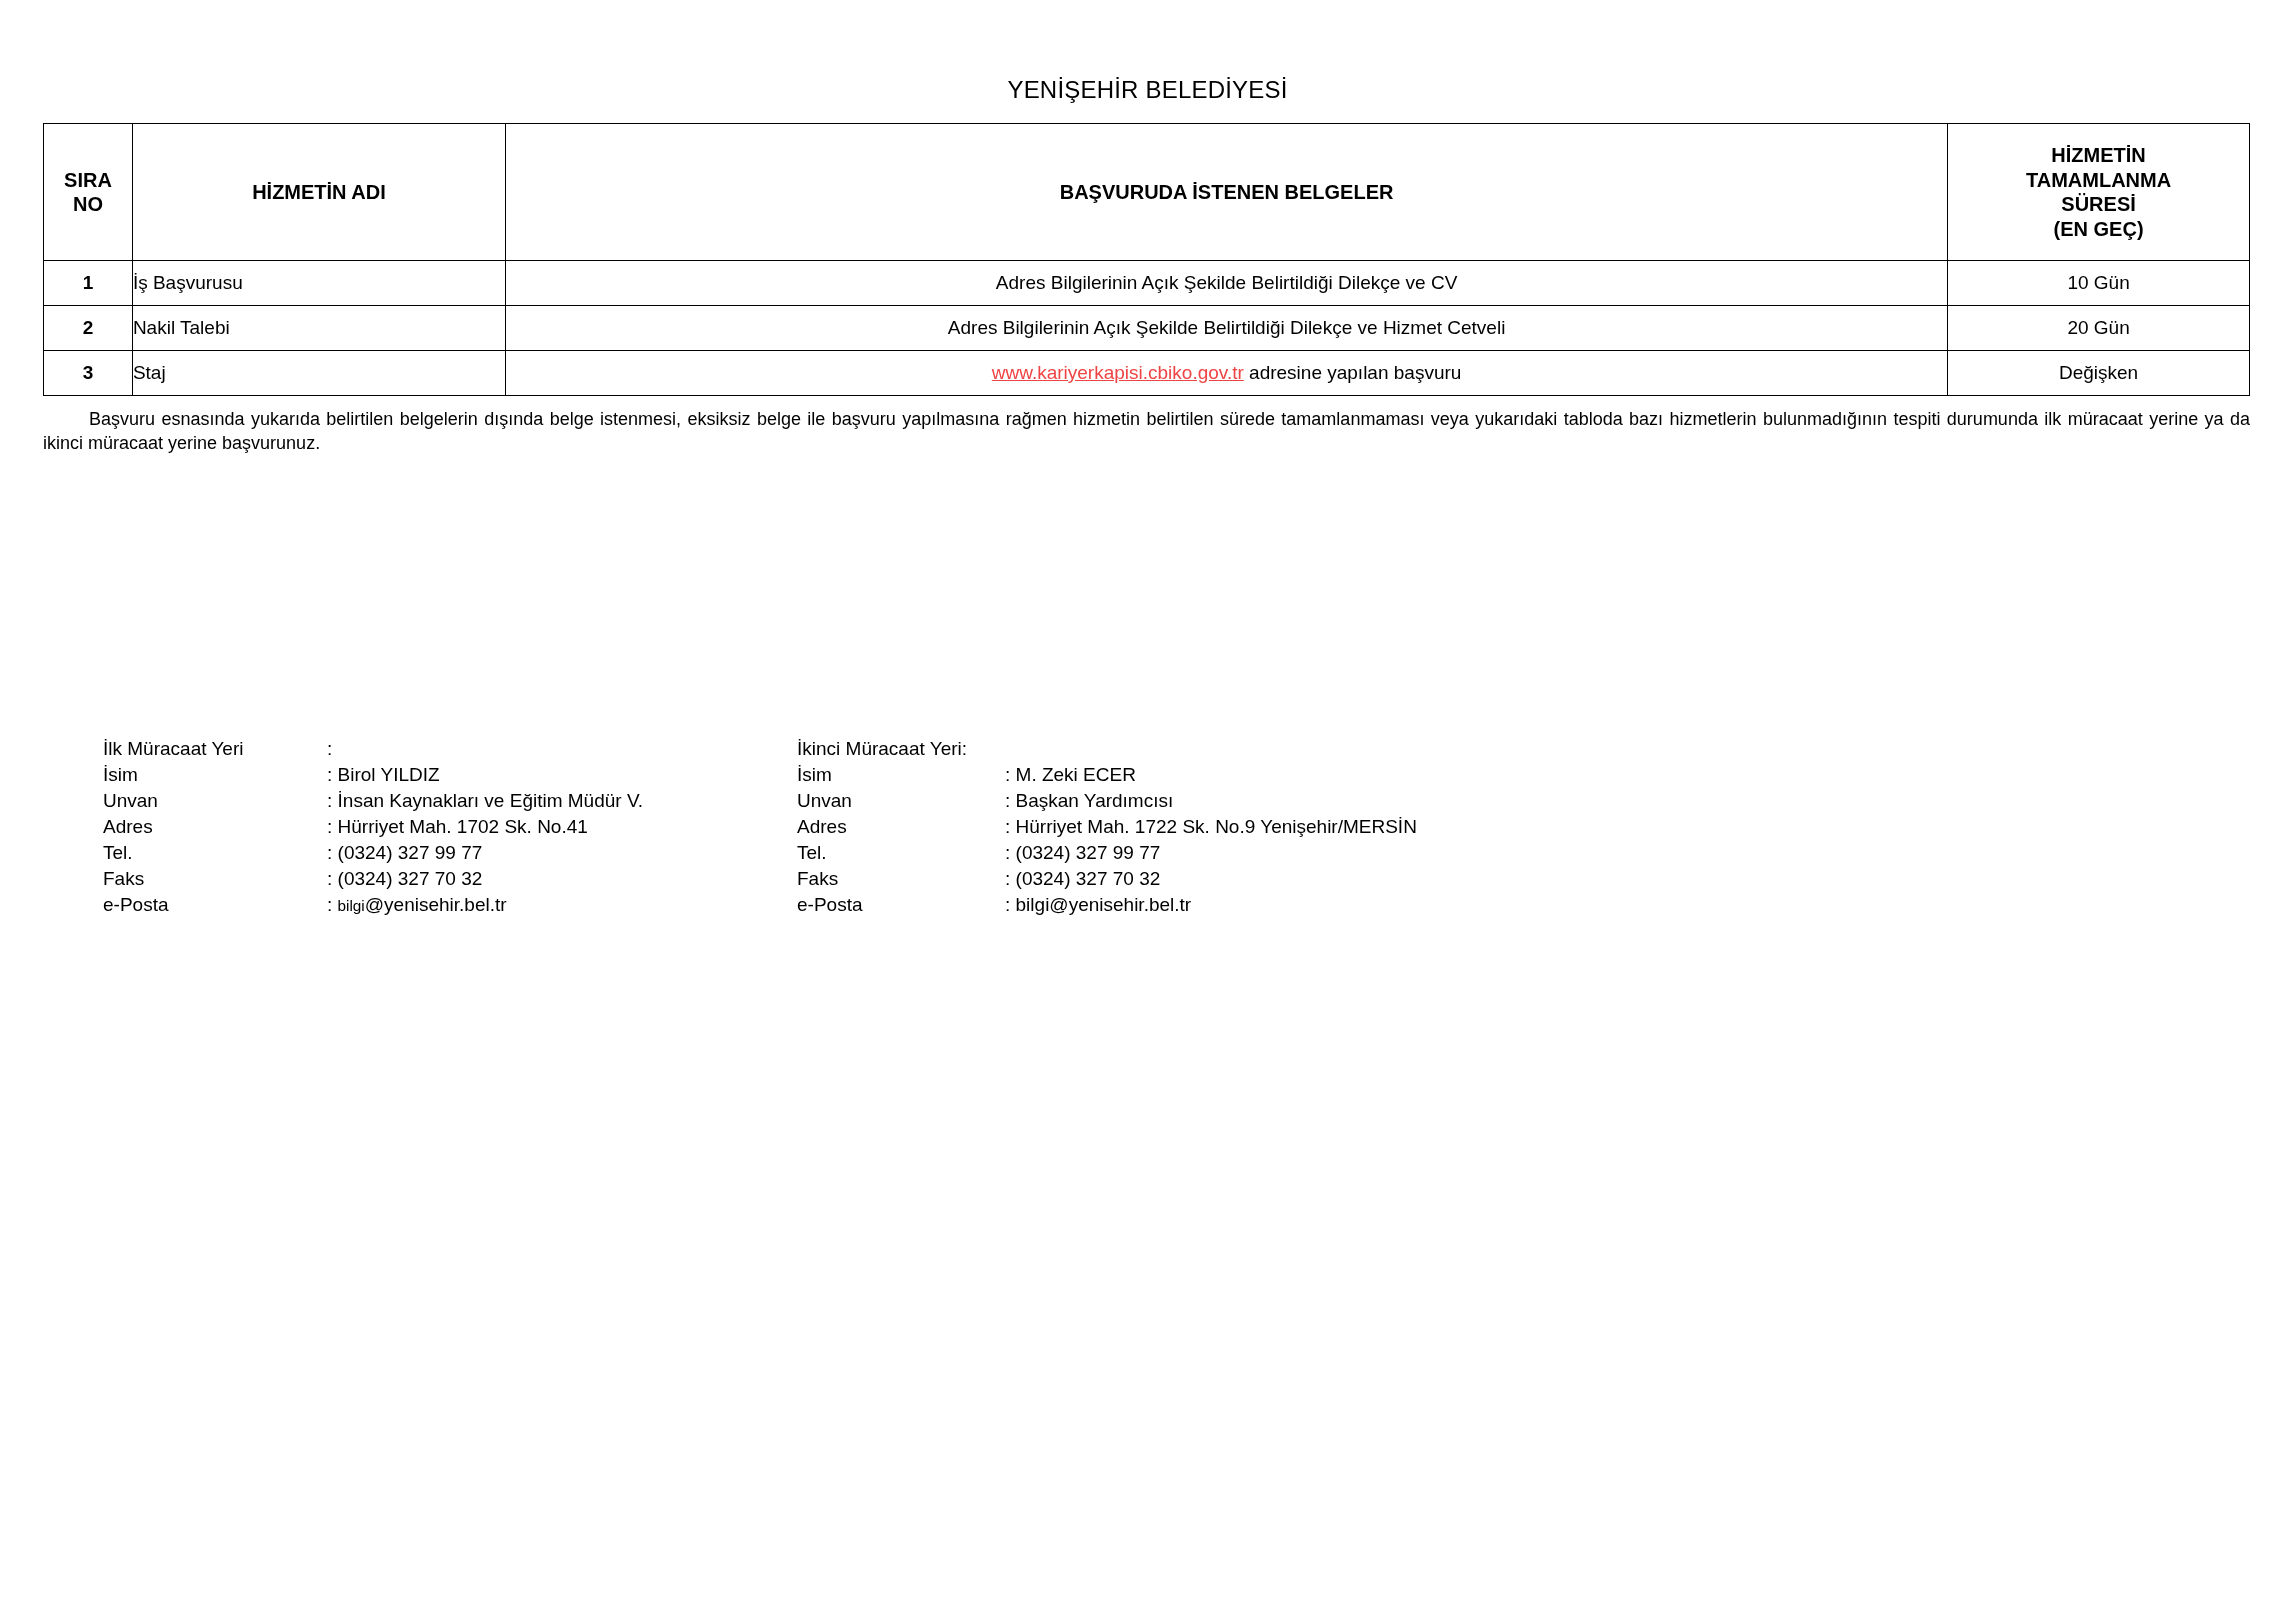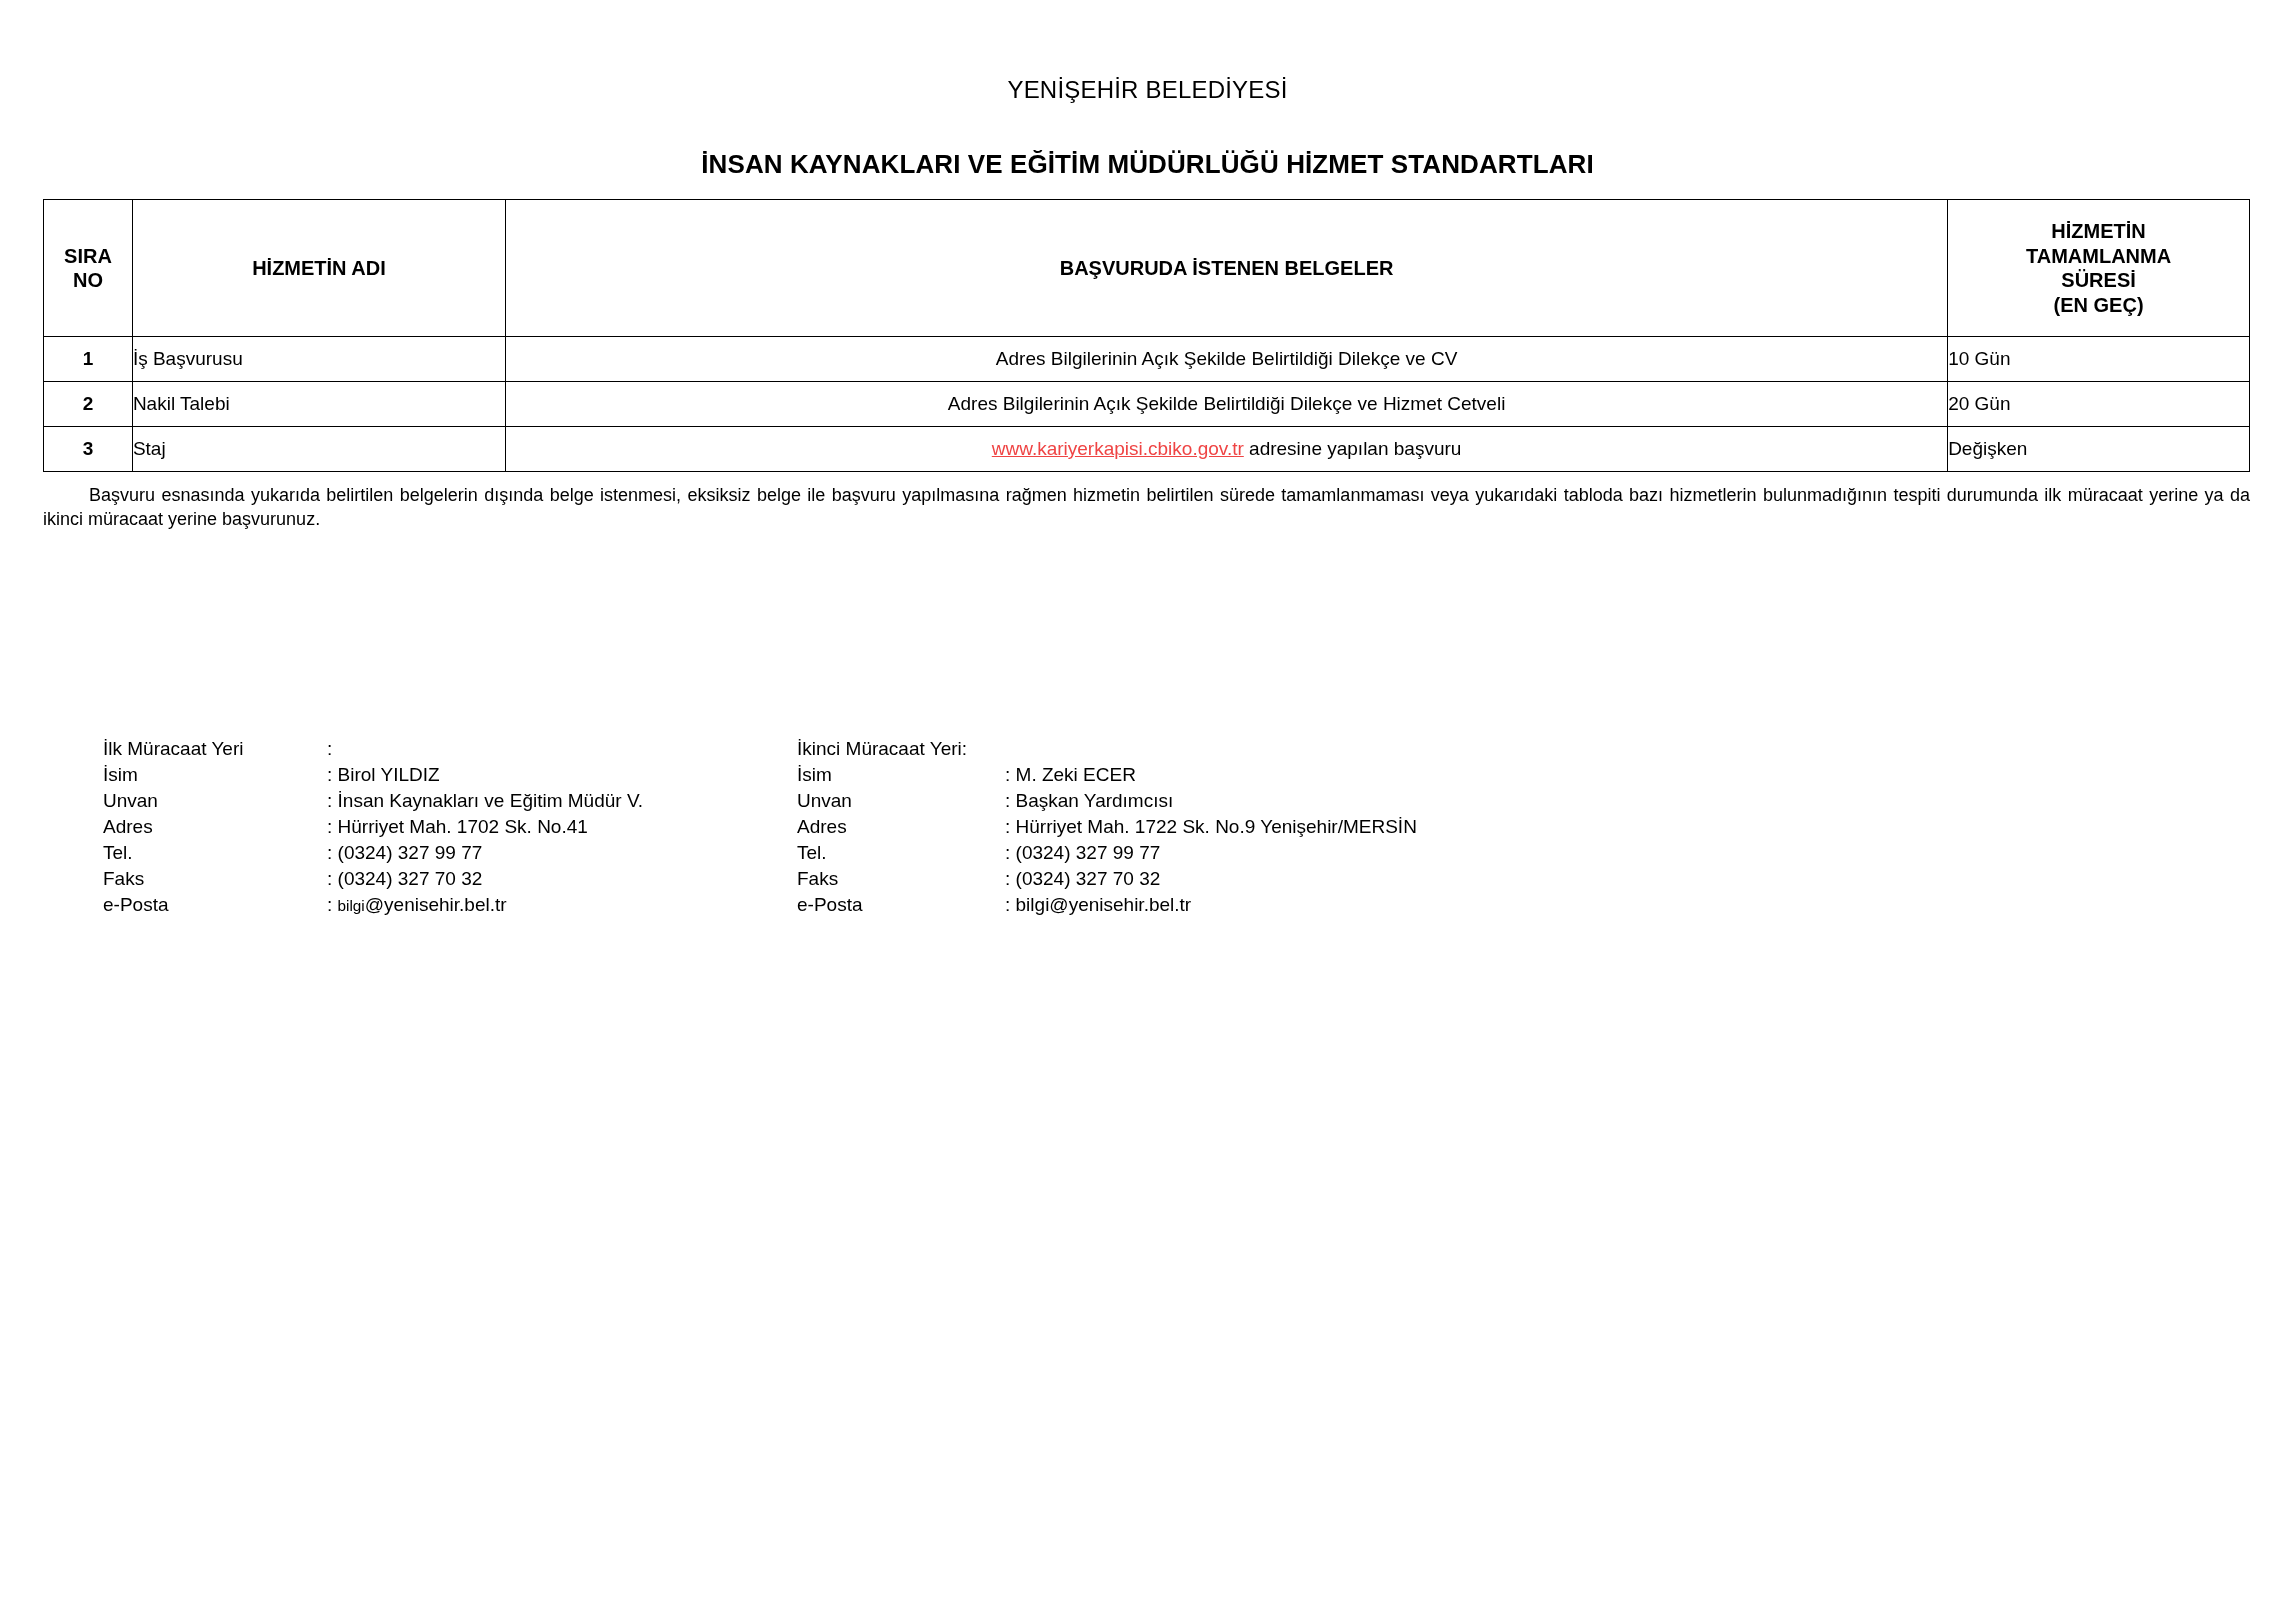--- a/index.html
+++ b/index.html
@@ -75,20 +75,21 @@
     font-weight: bold;
   }
   td.c-name {
     padding-left: 11px;
   }
   td.c-docs {
     padding-left: 11px;
     text-align: center;
   }
   td.c-time {
+    text-align: center;
   }
   a.doc-link {
     color: #ef4444;
   }
 
   
   .note {
     margin: 11px 43px 0 43px;
     width: 2207px;
     font-size: 18px;
@@ -136,21 +137,20 @@
   .heading-row .val { font-weight: normal; }
 
   .small-bilgi { font-size: 15.3px; }
 </style>
 </head>
 <body>
 
 <div class="page">
 
   <div class="title-main">YENİŞEHİR BELEDİYESİ</div>
-  <div class="title-sub">İNSAN KAYNAKLARI VE EĞİTİM MÜDÜRLÜĞÜ HİZMET STANDARTLARI</div>
 
   <div class="table-wrap">
     <table class="std">
       <colgroup>
         <col class="col-no">
         <col class="col-name">
         <col class="col-docs">
         <col class="col-time">
       </colgroup>
       <thead>

